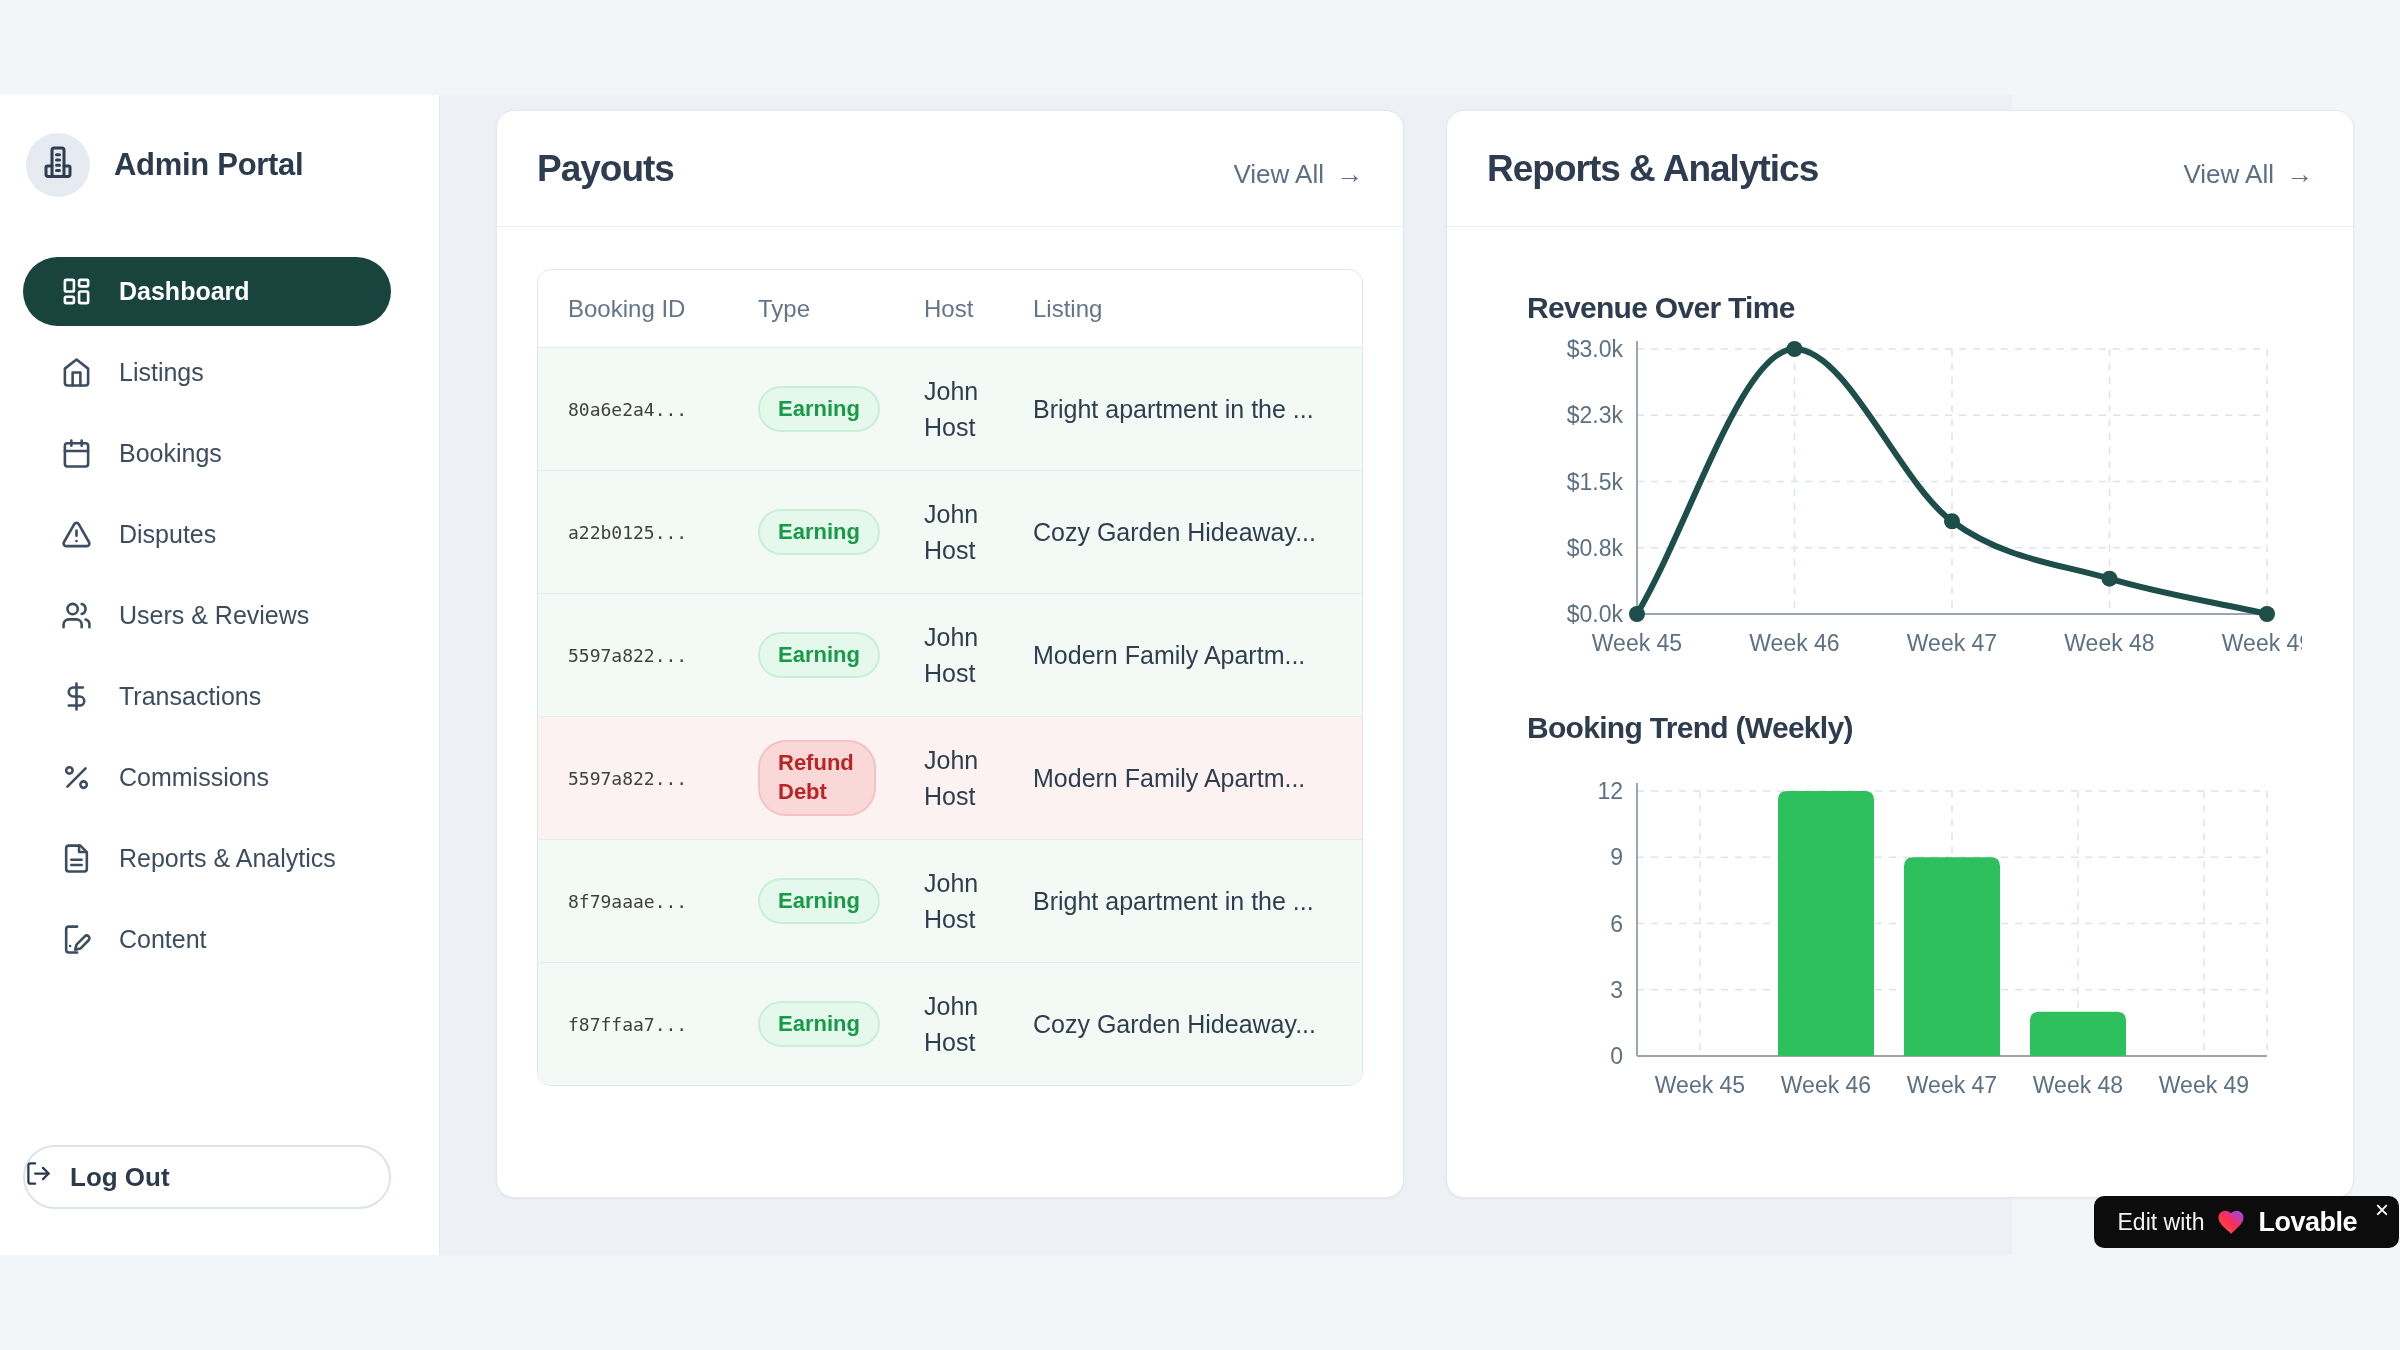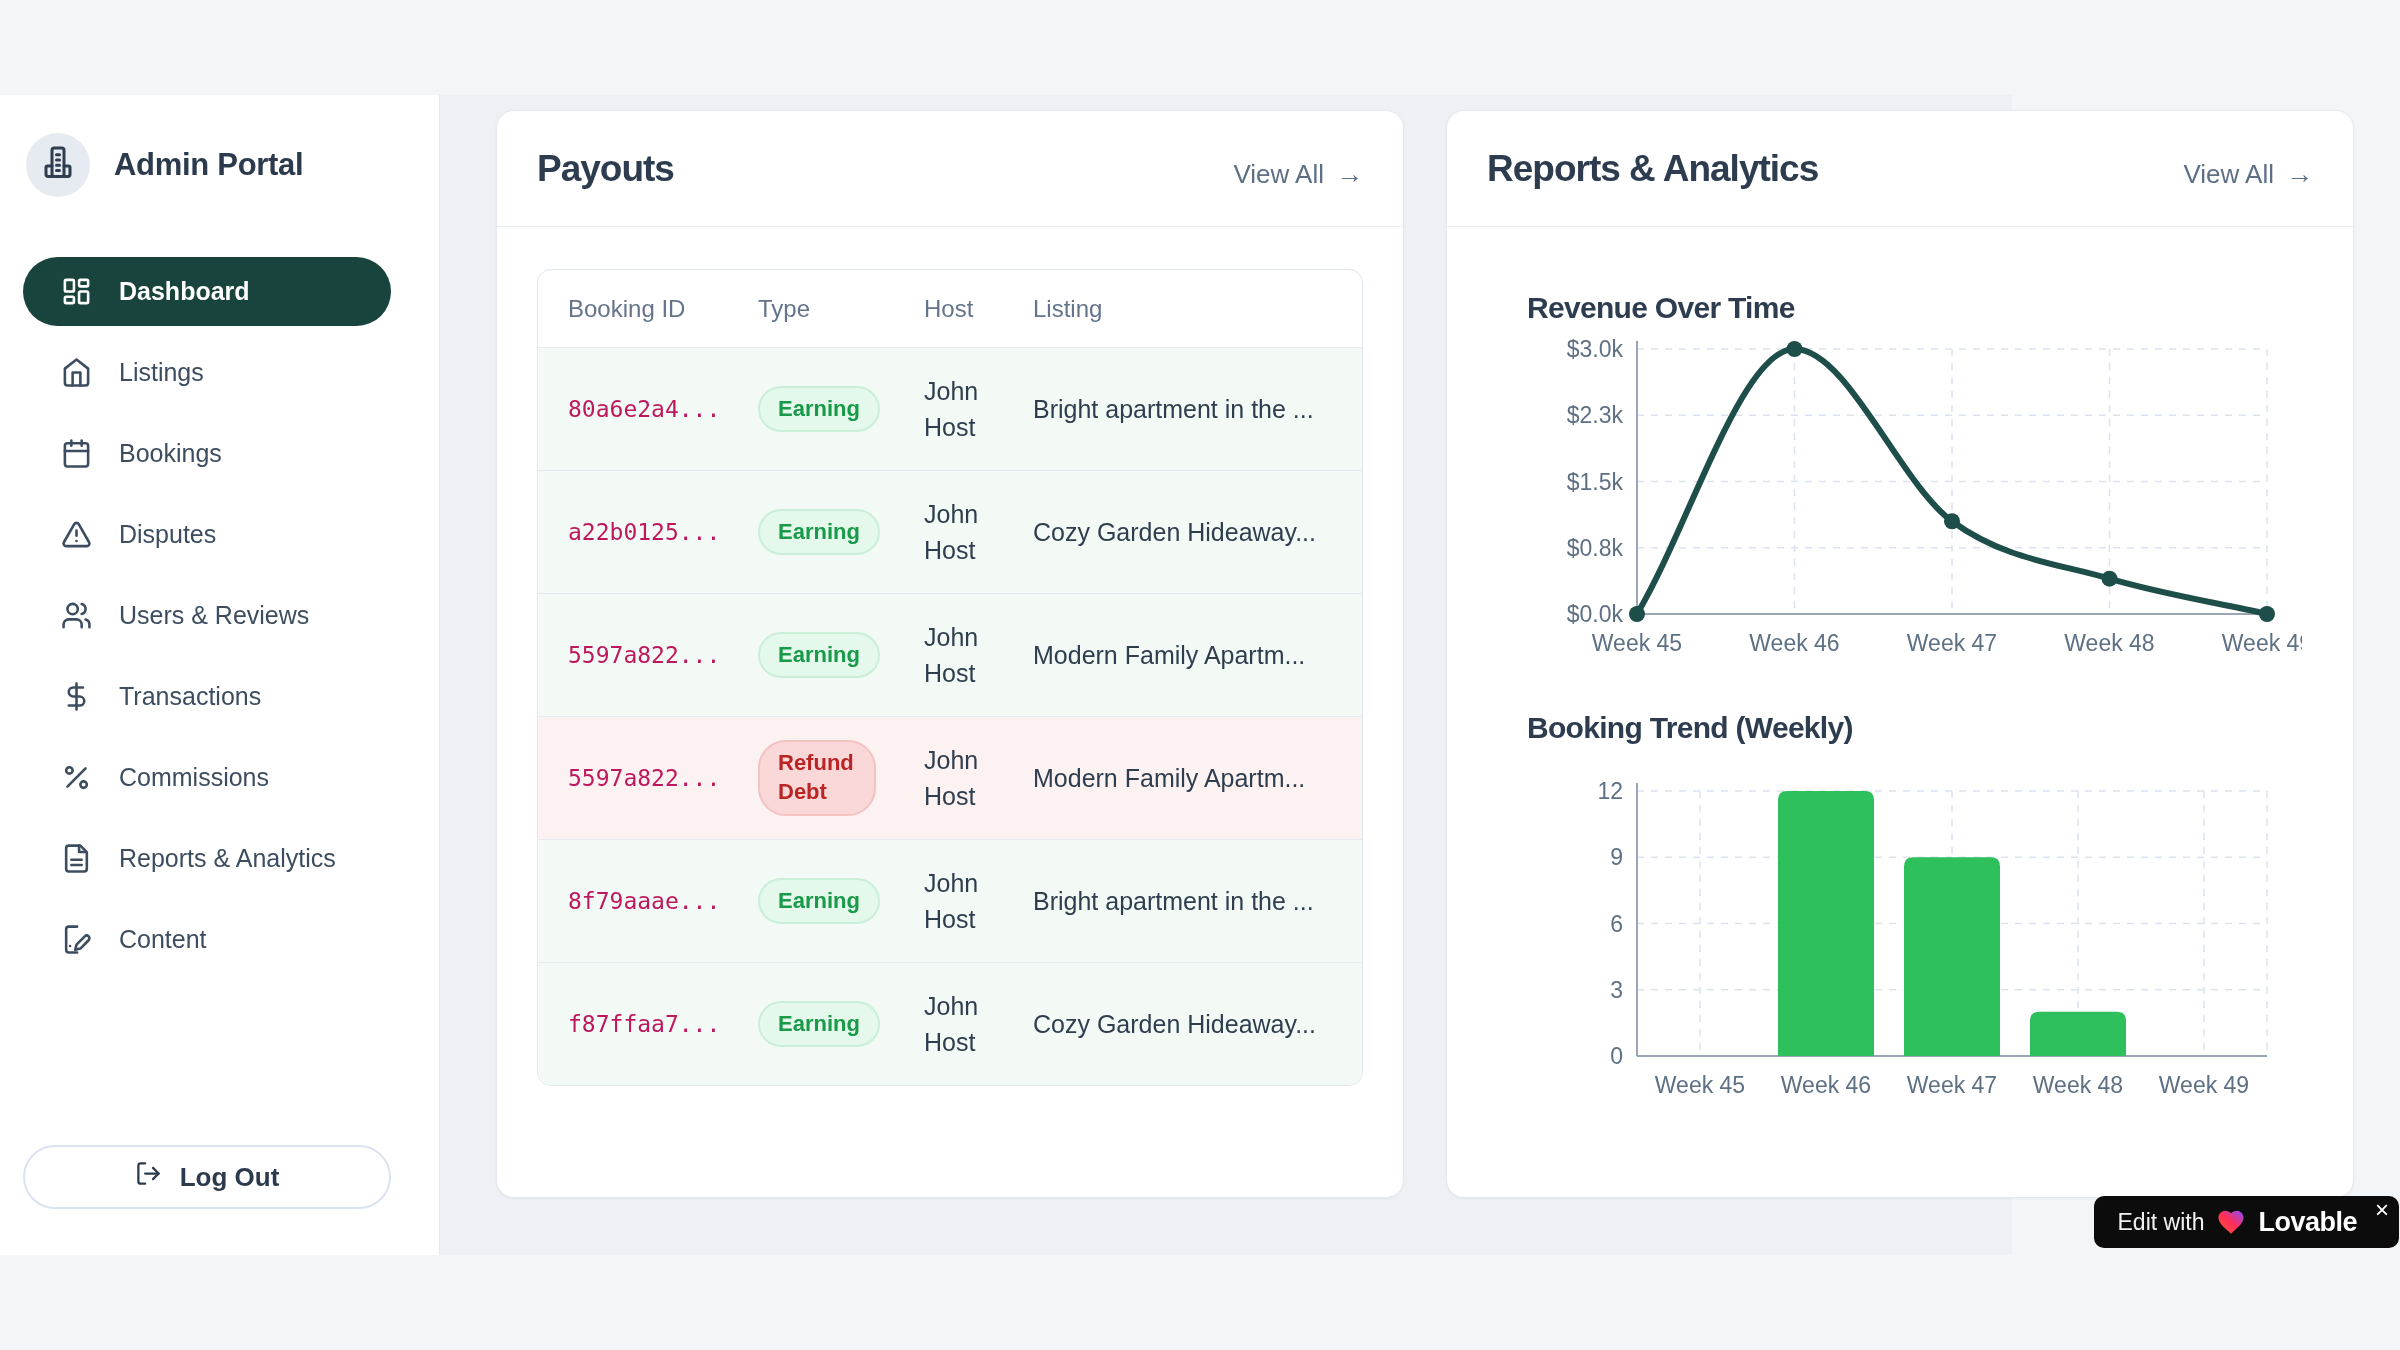--- a/index.html
+++ b/index.html
@@ -23,21 +23,21 @@
 
   .nav { position:absolute; left:23px; top:162px; width:368px; display:flex; flex-direction:column; gap:12px; }
   .nav-item { height:69px; border-radius:35px; display:flex; align-items:center;
     padding-left:38px; gap:27px; color:#3d4d60; font-size:25px; font-weight:500; cursor:pointer; }
   .nav-item .icon { display:flex; }
   .nav-item svg { width:31px; height:31px; }
   .nav-item.active { background:#18443d; color:#ffffff; font-weight:600; }
 
   .logout { position:absolute; left:23px; bottom:46px; width:368px; height:64px;
     border-radius:32px; border:2px solid #dbe3f0; background:#fff;
-    display:flex; align-items:center; justify-content:center; gap:18px;
+    display:flex; align-items:center; justify-content:flex-start; gap:18px;
     font-size:26px; font-weight:600; color:#2c3a4d; cursor:pointer;
     font-family:"Liberation Sans", sans-serif; }
   .logout svg { width:27px; height:27px; }
 
   
   .card { position:absolute; top:15px; width:908px; height:1088px; background:#ffffff;
     border:1px solid #e4e9f1; border-radius:18px; box-shadow:0 1px 3px rgba(16,24,40,.05); }
   .card.payouts { left:496px; }
   .card.reports { left:1446px; }
   .card-header { height:116px; border-bottom:1px solid #e9eef4; display:flex;
@@ -48,21 +48,21 @@
   .view-all .arrow { font-size:27px; }
 
   
   .table { position:absolute; left:40px; top:158px; width:826px;
     border:1px solid #dfe6ee; border-radius:14px; overflow:hidden; background:#fff; }
   .trow { display:grid; grid-template-columns:190px 166px 109px 1fr; padding-left:30px; align-items:center; }
   .thead-row { height:77px; color:#64748b; font-size:24px; font-weight:500; }
   .tbody .trow { min-height:123px; border-top:1px solid #e6ebf2; }
   .trow.tint-green { background:#f3faf6; }
   .trow.tint-red { background:#fdf2f2; }
-  .cell-id { font-family:"DejaVu Sans Mono", monospace; font-size:23px; color:#be185d; }
+  .cell-id { font-family:"DejaVu Sans Mono", monospace; font-size:18px; color:#404040; }
   .cell-host, .cell-listing { font-size:25px; color:#2f3e4e; line-height:1.45; }
   .cell-host { padding-right:14px; }
   .cell-listing { white-space:nowrap; overflow:hidden; padding-right:18px; }
   .badge { display:inline-block; padding:7px 18px; border-radius:28px;
     font-size:22px; font-weight:700; line-height:1.3; }
   .badge.earning { background:#e4f8ec; border:2px solid #c9efd8; color:#189a49; }
   .badge.refund  { background:#fbd8d8; border:2px solid #f5c2c2; color:#bb2424; max-width:118px; }
 
   
   .chart-title { position:absolute; left:80px; font-size:30px; font-weight:800;

